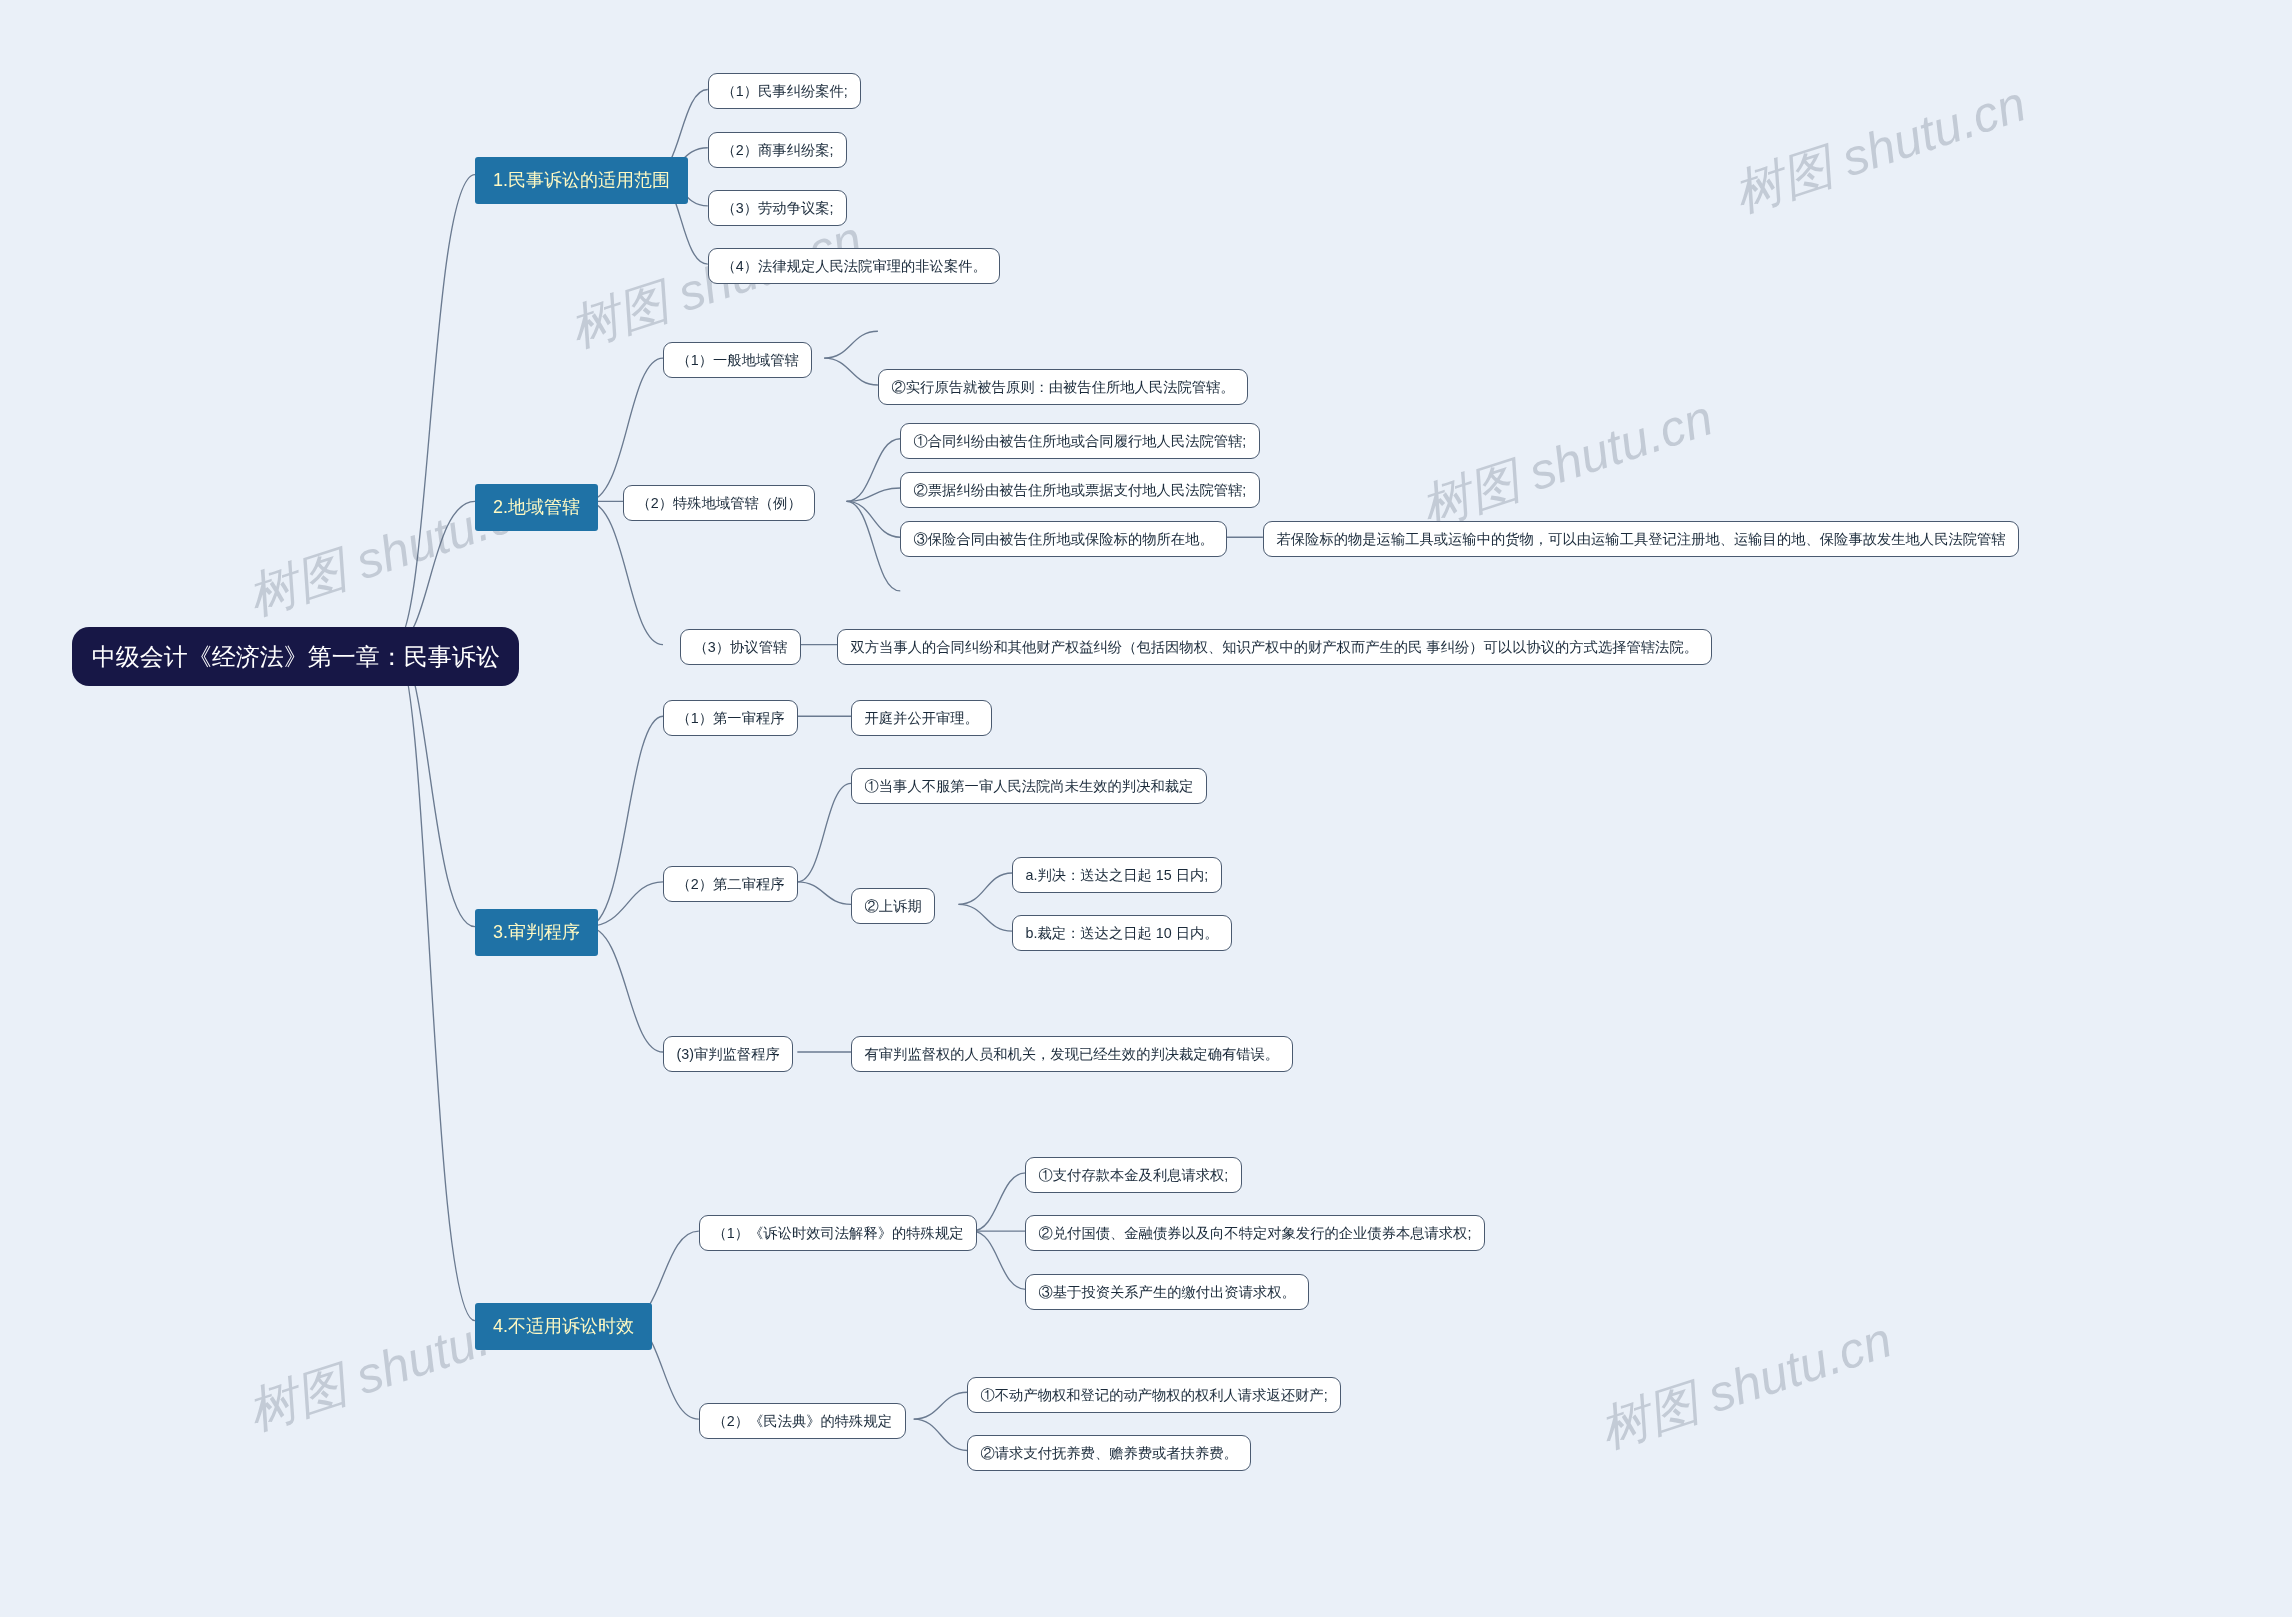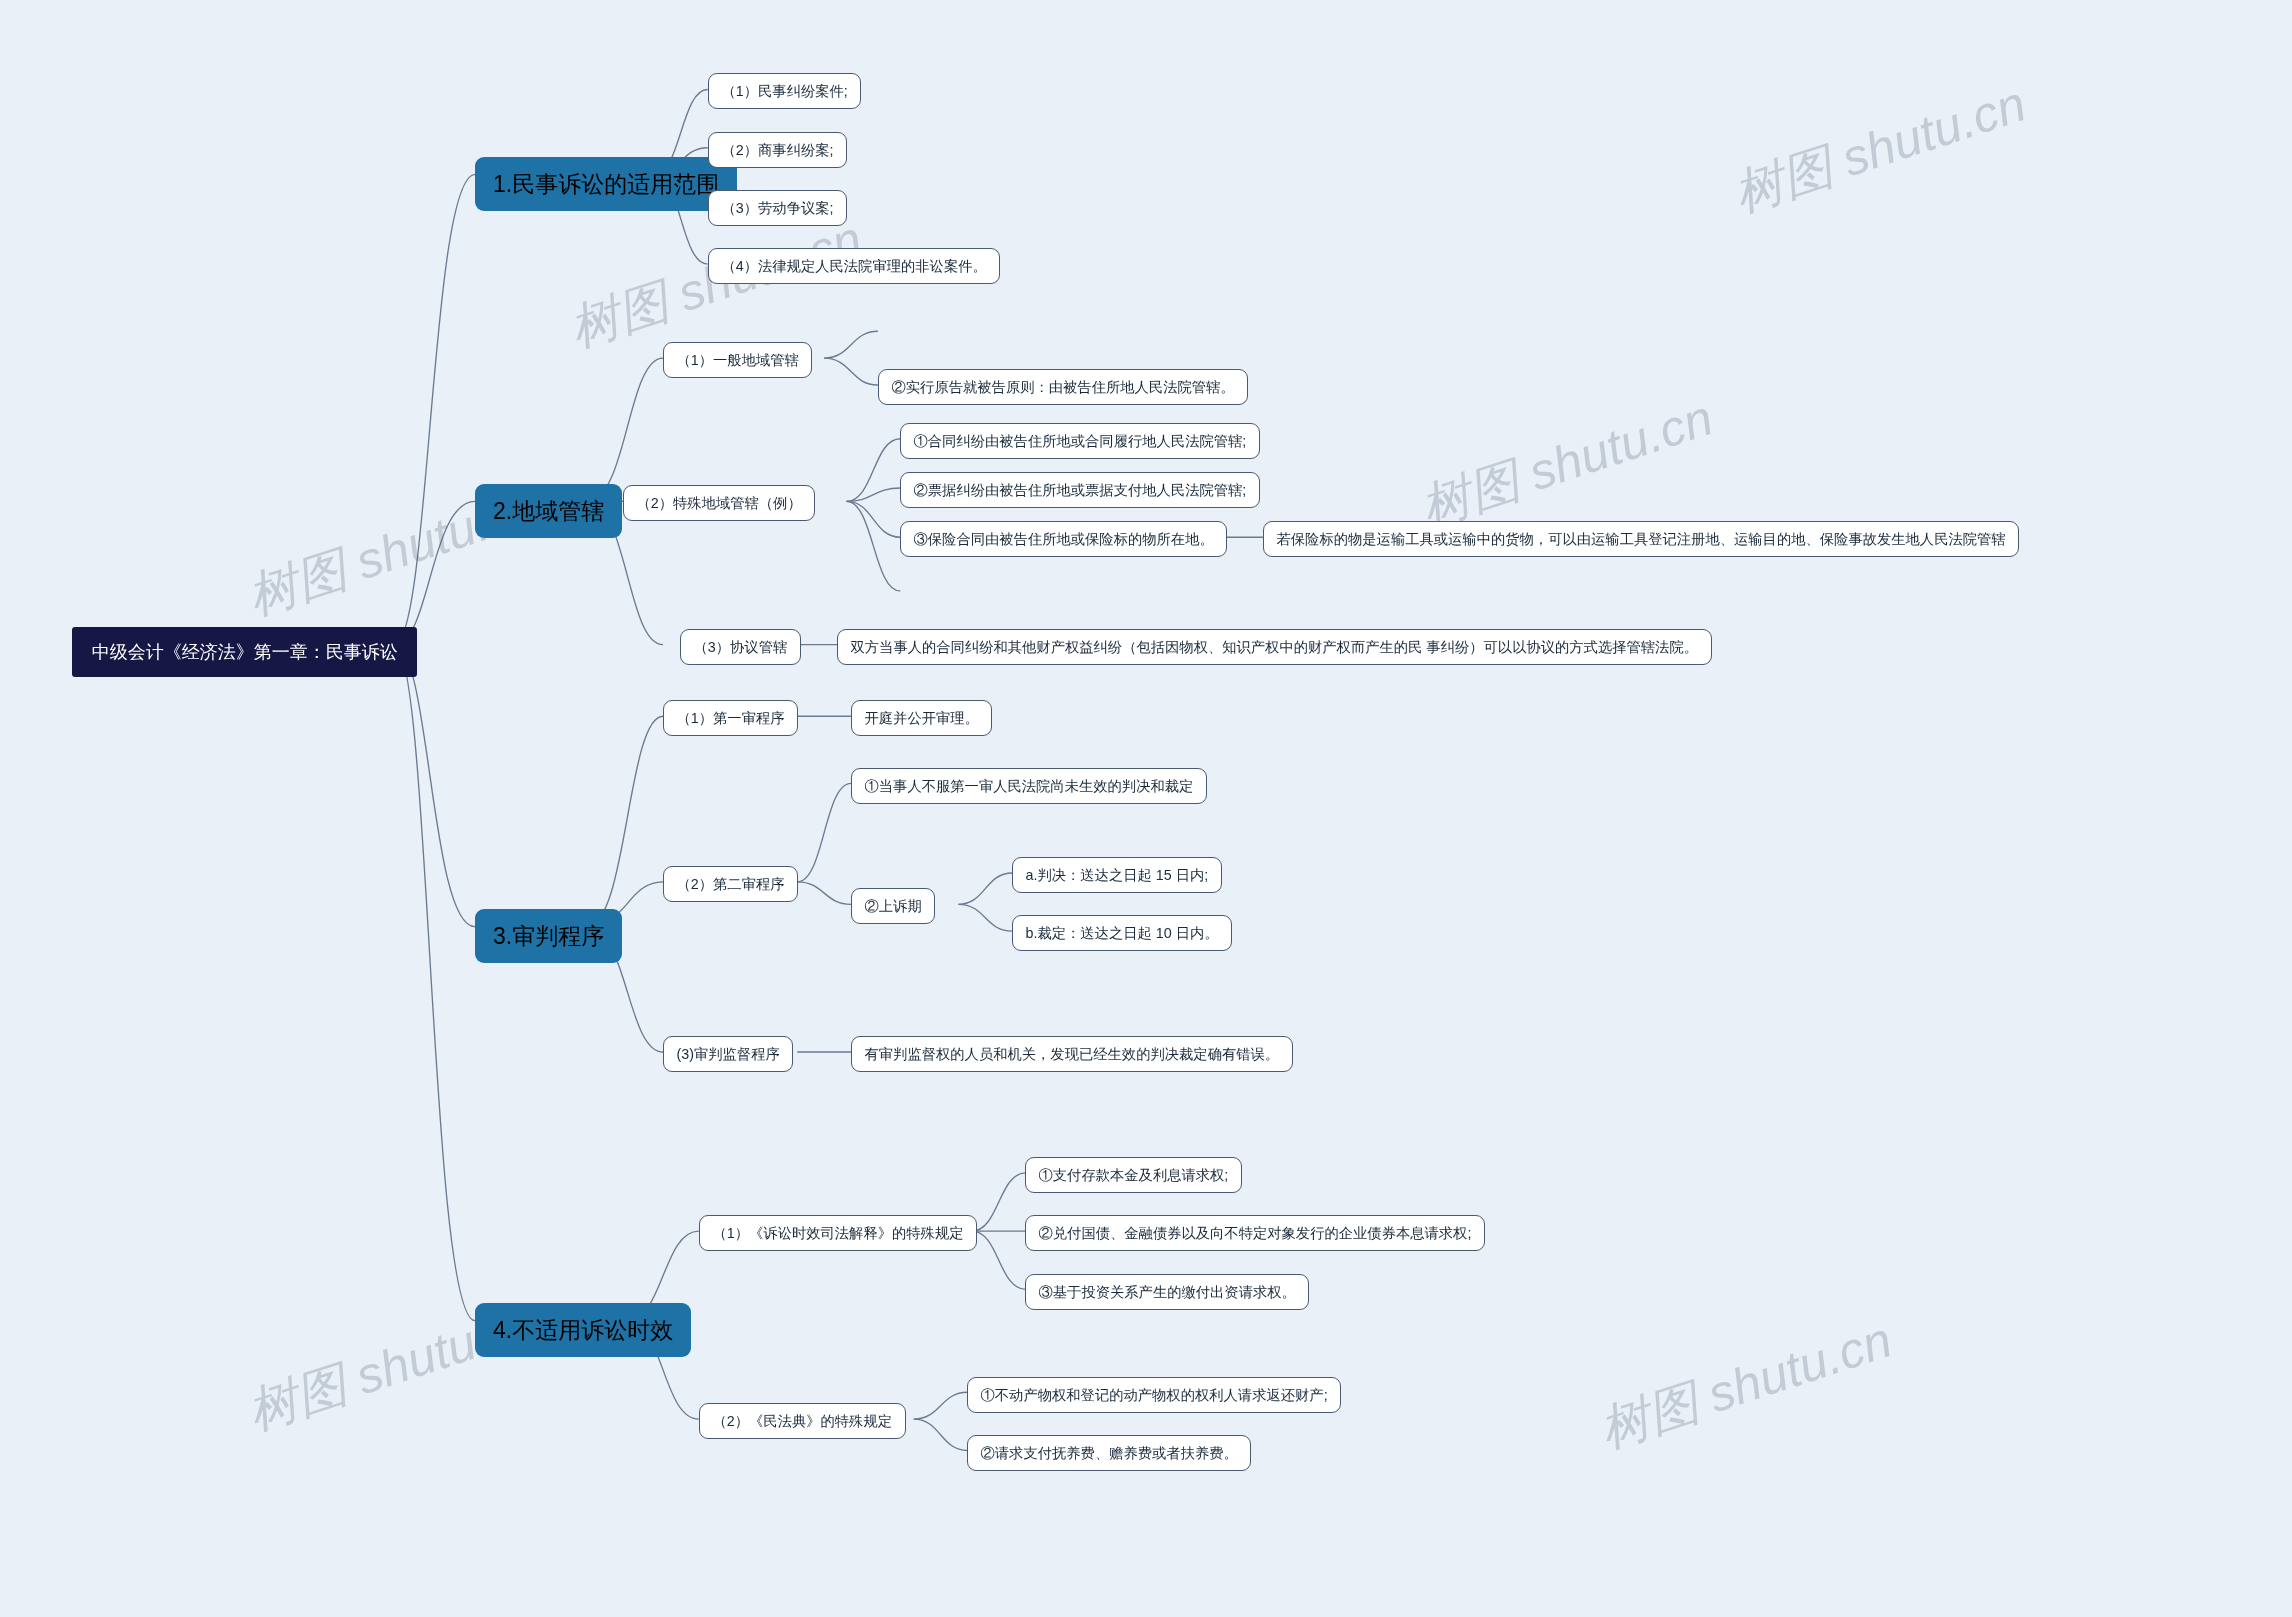--- a/index.html
+++ b/index.html
@@ -32,30 +32,30 @@
       position: absolute;
       border-radius: 7.2px;
       padding: 9px 14.3px;
       font-size: 16px;
       white-space: nowrap;
       line-height: 1.4;
     }
     .node.root {
       background: #171746;
       color: #fff;
-      font-size: 18px;
+      font-size: 24px;
       padding: 12.5px 19.7px;
-      border-radius: 3px;
+      border-radius: 17px;
     }
     .node.level1 {
       background: #1f72a6;
-      color: #000000;
-      font-size: 23px;
+      color: #fef9c3;
+      font-size: 18px;
       padding: 10.7px 18px;
-      border-radius: 9px;
+      border-radius: 3px;
     }
     .node.leaf {
       background: #fff;
       border: 1.3px solid #4a5a70;
       color: #1a2a3a;
       font-size: 14.3px;
       padding: 7.2px 12.5px;
       border-radius: 9px;
       text-align: right;
     }

